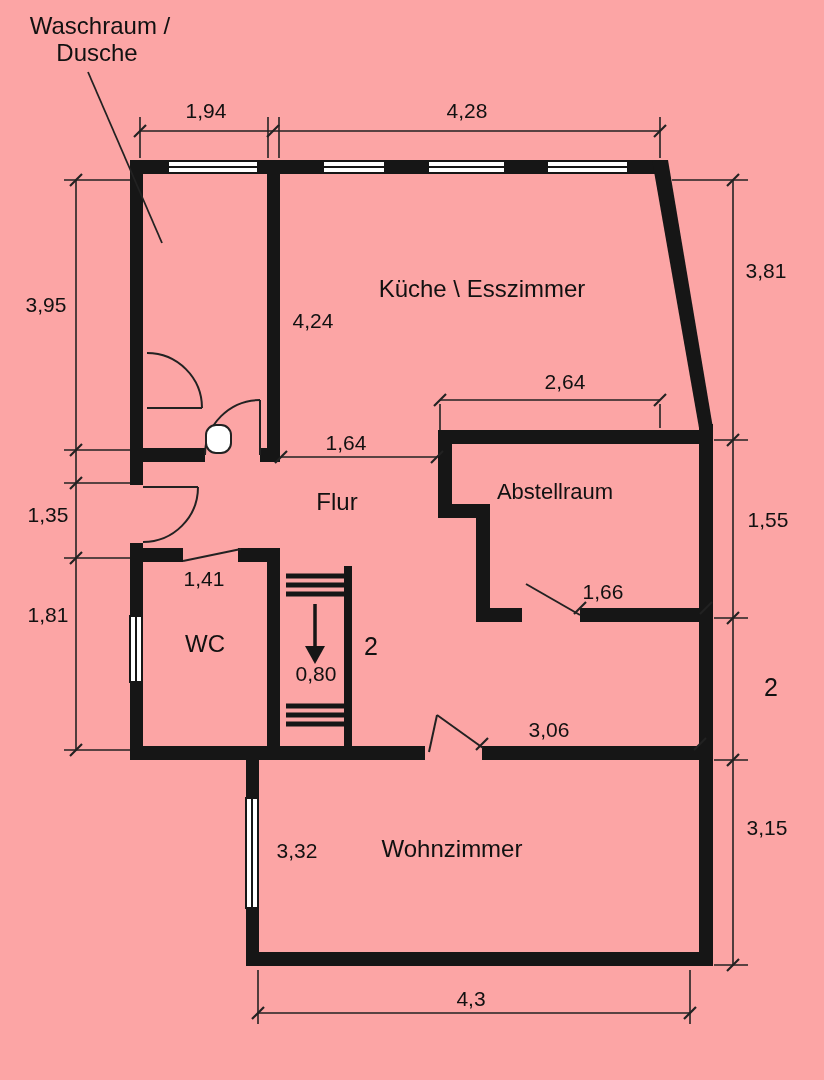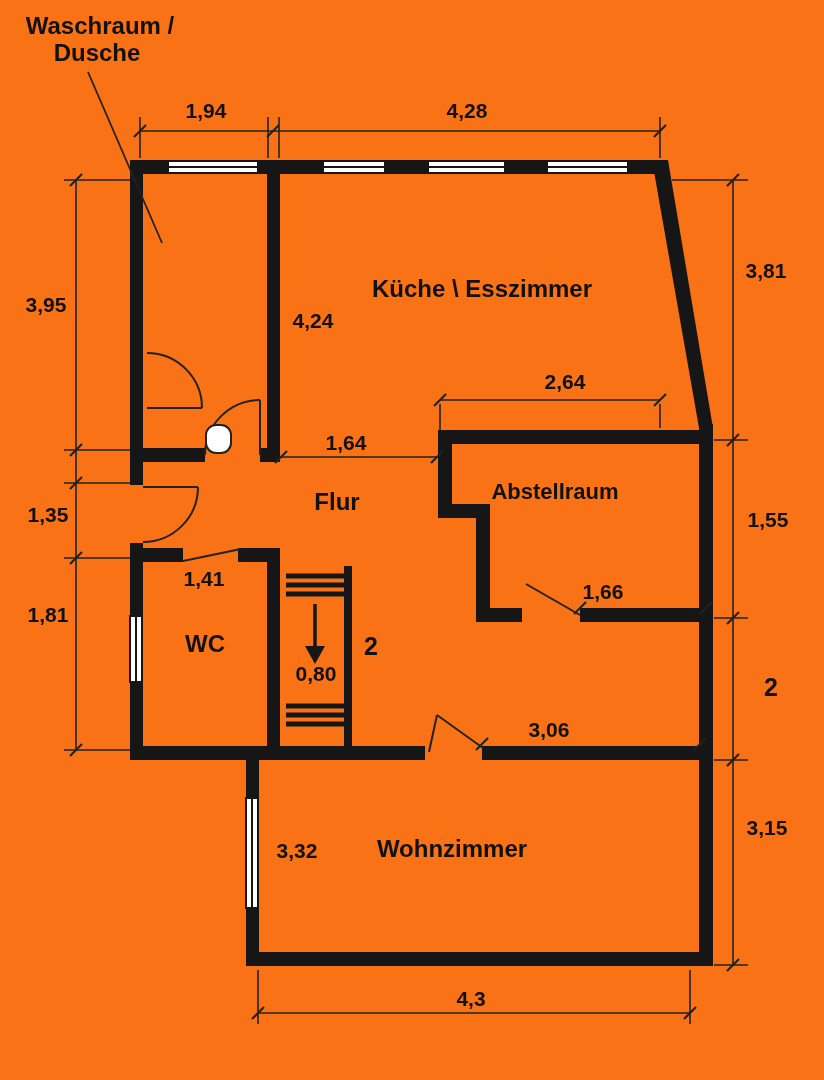--- a/index.html
+++ b/index.html
@@ -1,17 +1,17 @@
 <!DOCTYPE html>
 <html><head>
 <meta charset="utf-8">
 <style>
   html,body{margin:0;padding:0;background:#ffffff;}
   body{font-family:"Liberation Sans", sans-serif;}
-  .canvas{width:824px;height:1080px;position:relative;background:#f97316;overflow:hidden;font-weight:bold;}
+  .canvas{width:824px;height:1080px;position:relative;background:#fca5a5;overflow:hidden;}
   svg text{fill:#111111;}
   .room-label{font-size:24px;}
   .room-label-sm{font-size:22px;}
   .dim{font-size:21px;}
   .dim-lg{font-size:25px;}
   .note{font-size:24px;}
 </style>
 </head>
 <body>
 

